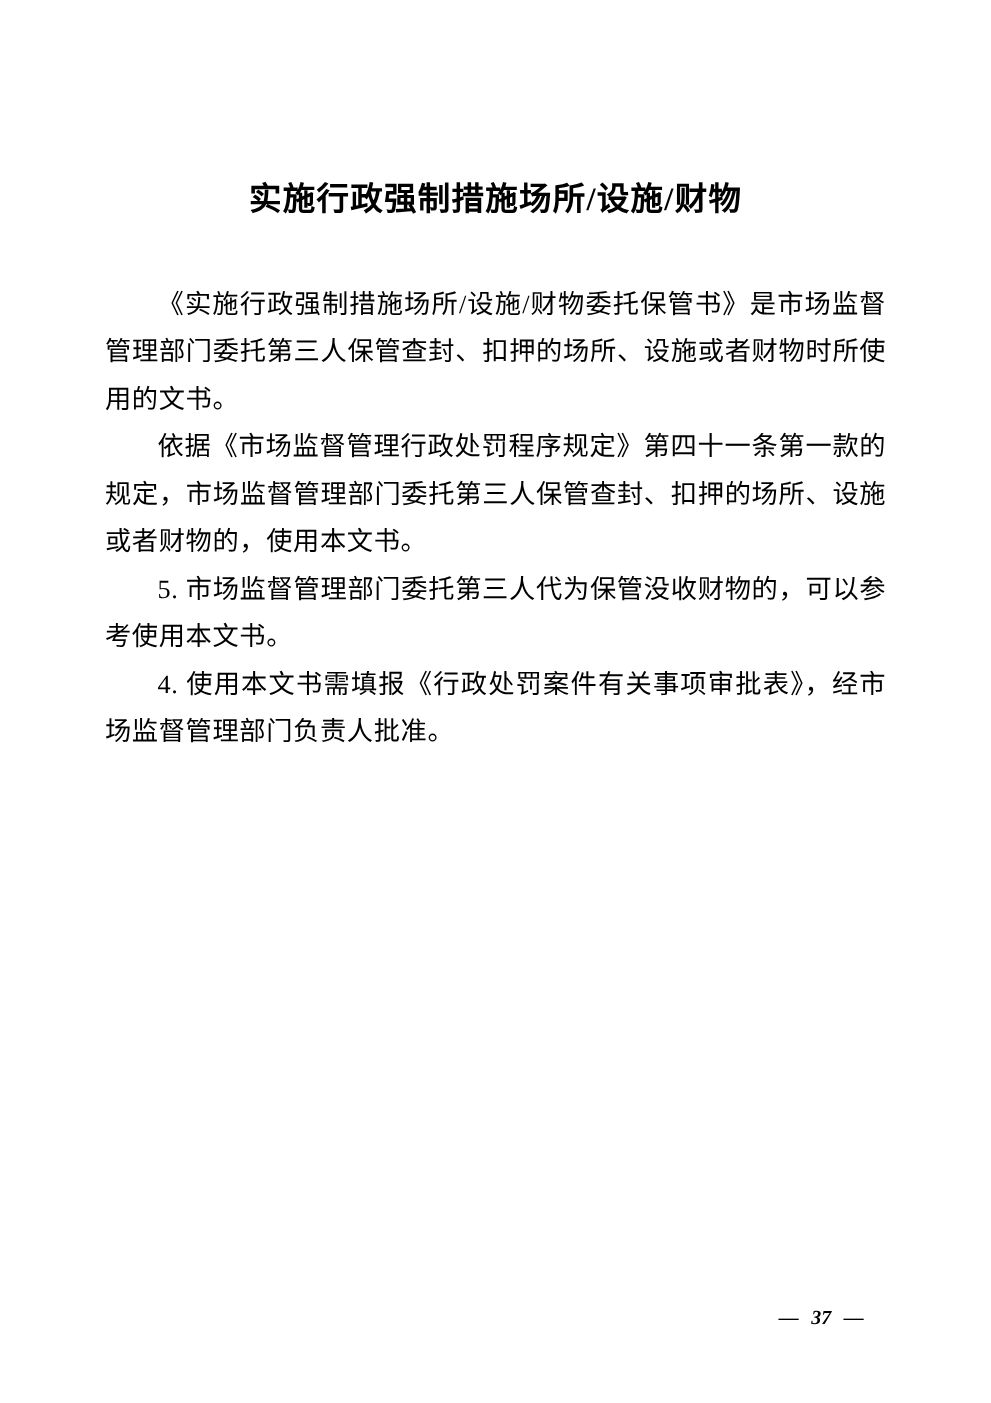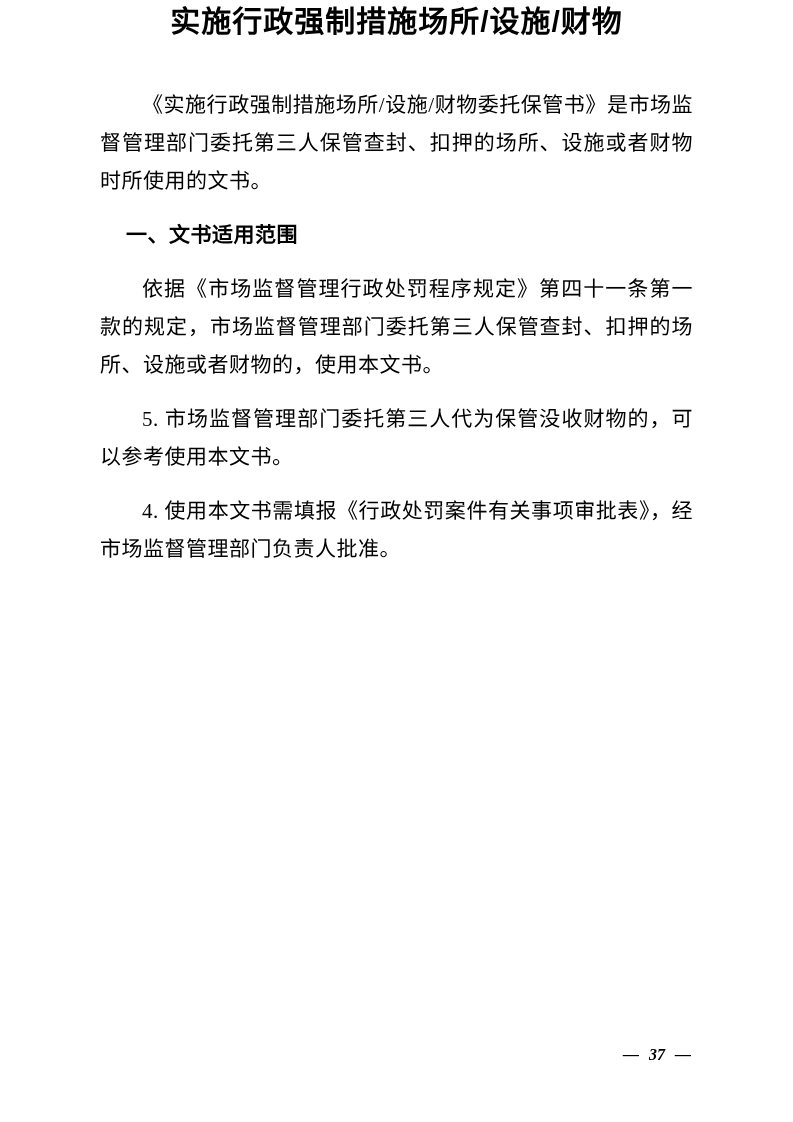--- a/index.html
+++ b/index.html
@@ -15,35 +15,36 @@
     color: #000000;
     font-family: "Liberation Serif", serif;
     overflow: hidden;
     box-sizing: border-box;
   }
   .content {
     padding: 0 84px;
   }
   .doc-title {
     margin: 0;
+    padding-top: 138px;
     text-align: center;
     font-weight: bold;
-    font-size: 30px;
+    font-size: 26px;
     line-height: 44px;
-    font-family: Liberation Sans, sans-serif;
+    font-family: Liberation Serif, serif;
     letter-spacing: 1px;
   }
   .doc-title .title-line {
     display: block;
   }
   .body-block {
     margin-top: 42px;
   }
   .para {
-    margin: 16px;
+    margin: 0;
     font-size: 21px;
     line-height: 38px;
     text-indent: 2em;
     text-align: justify;
     text-justify: inter-character;
     letter-spacing: 0.5px;
   }
   .section-heading {
     margin: 0;
     font-size: 21px;
@@ -73,21 +74,20 @@
 <div class="page">
   <div class="content">
 
     <h1 class="doc-title">
       <span class="title-line">实施行政强制措施场所/设施/财物</span>
     </h1>
 
     <div class="body-block">
       <p class="para">《实施行政强制措施场所/设施/财物委托保管书》是市场监督管理部门委托第三人保管查封、扣押的场所、设施或者财物时所使用的文书。</p>
 
-      <h2 class="section-heading">一、文书适用范围</h2>
       <p class="para">依据《市场监督管理行政处罚程序规定》第四十一条第一款的规定，市场监督管理部门委托第三人保管查封、扣押的场所、设施或者财物的，使用本文书。</p>
 
       <p class="para">5. 市场监督管理部门委托第三人代为保管没收财物的，可以参考使用本文书。</p>
       <p class="para">4. 使用本文书需填报《行政处罚案件有关事项审批表》，经市场监督管理部门负责人批准。</p>
     </div>
 
   </div>
 
   <div class="page-footer">
     <span class="dash">—</span>

